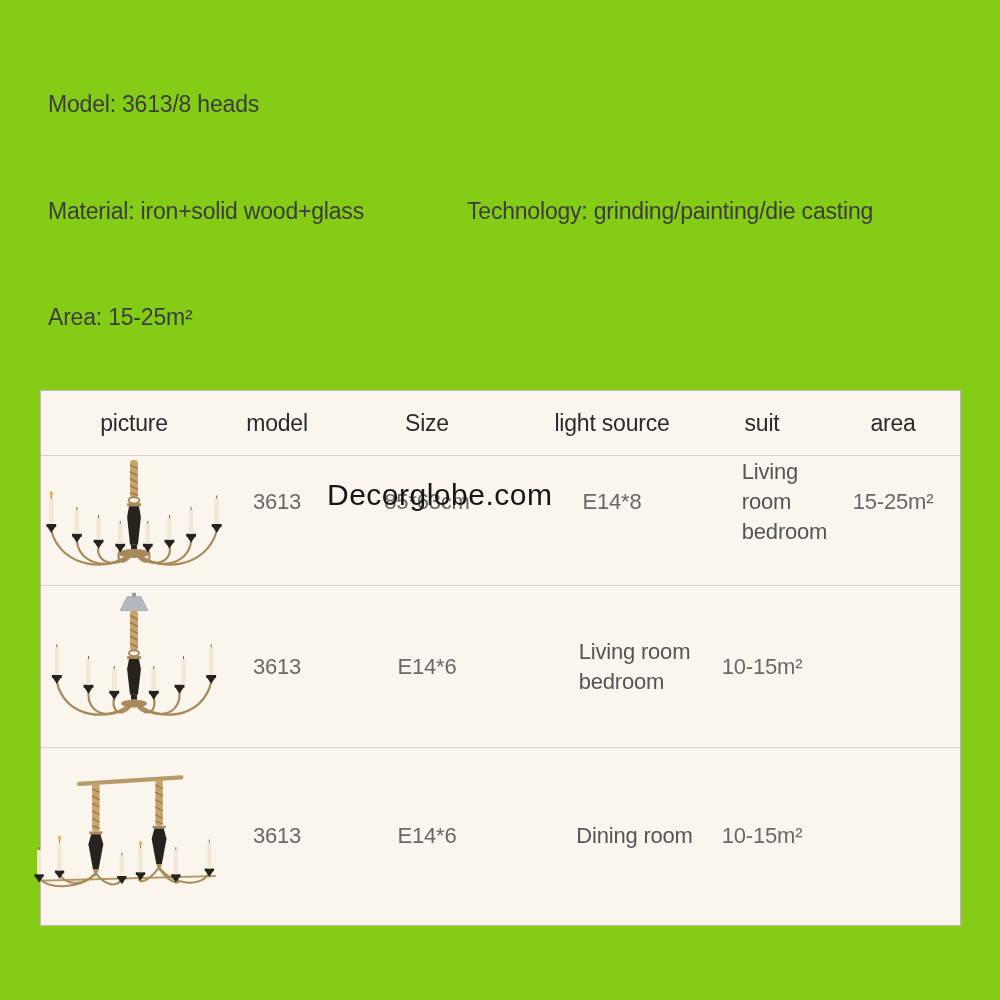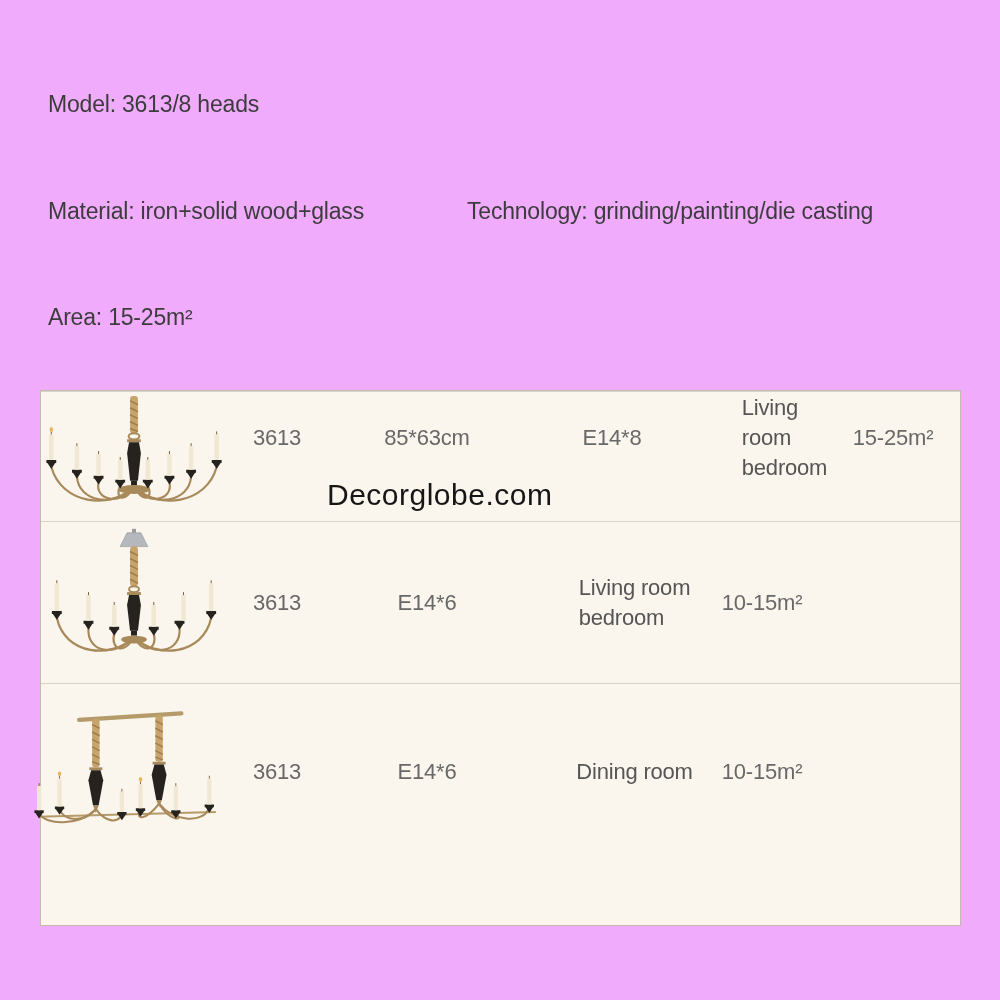--- a/index.html
+++ b/index.html
@@ -1,19 +1,19 @@
 <!DOCTYPE html>
 <html><head>
 <meta charset="utf-8">
 <style>
   html,body{margin:0;padding:0;}
   .page{
     position:relative;
     width:1000px;height:1000px;
-    background:#f0abfc;
+    background:#84cc16;
     font-family:"Liberation Sans","DejaVu Sans",sans-serif;
     overflow:hidden;
   }
   
   .spec{
     position:absolute;
     font-size:23px;
     color:#3c3c3c;
     letter-spacing:-0.2px;
     white-space:nowrap;
@@ -80,20 +80,28 @@
 
 <div class="page">
 
   <div class="spec spec-model">Model: 3613/8 heads</div>
   <div class="spec spec-material">Material: iron+solid wood+glass</div>
   <div class="spec spec-tech">Technology: grinding/painting/die casting</div>
   <div class="spec spec-area">Area: 15-25m²</div>
 
   <div class="spec-table">
 
+    <div class="trow thead">
+      <div class="cell">picture</div>
+      <div class="cell">model</div>
+      <div class="cell">Size</div>
+      <div class="cell">light source</div>
+      <div class="cell">suit</div>
+      <div class="cell">area</div>
+    </div>
 
     <div class="trow trow-1">
       <div class="cell pic">
         <svg width="188" height="126" viewBox="0 0 188 128">
           <rect x="90" y="2" width="8" height="38" rx="3" fill="#c8a46d"></rect>
           <path d="M90,7 l8,4 M90,14 l8,4 M90,21 l8,4 M90,28 l8,4 M90,35 l8,3" stroke="#a07e49" stroke-width="1.6" fill="none"></path>
           <ellipse cx="94" cy="43" rx="5.5" ry="3.2" fill="none" stroke="#a8895a" stroke-width="2"></ellipse>
           <rect x="87" y="46" width="14" height="3" fill="#a8895a"></rect>
           <path d="M89,49 L99,49 L101,60 L98,88 L90,88 L87,60 Z" fill="#26221e"></path>
           <rect x="91" y="88" width="6" height="5" fill="#26221e"></rect>

